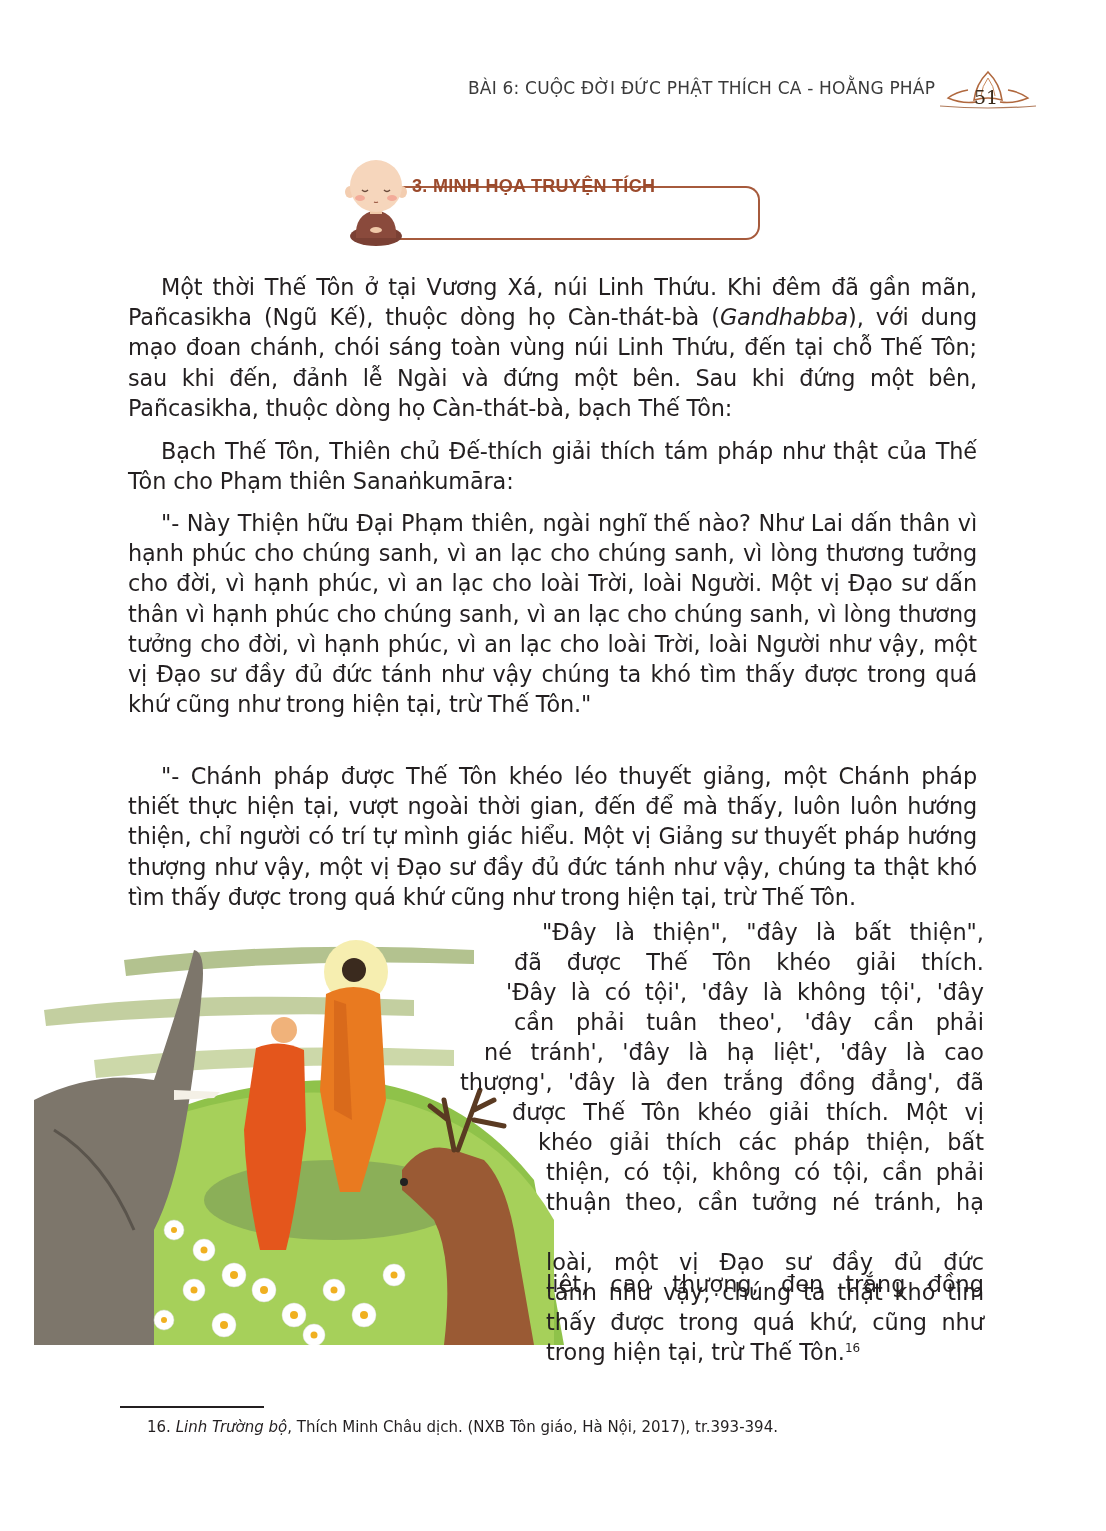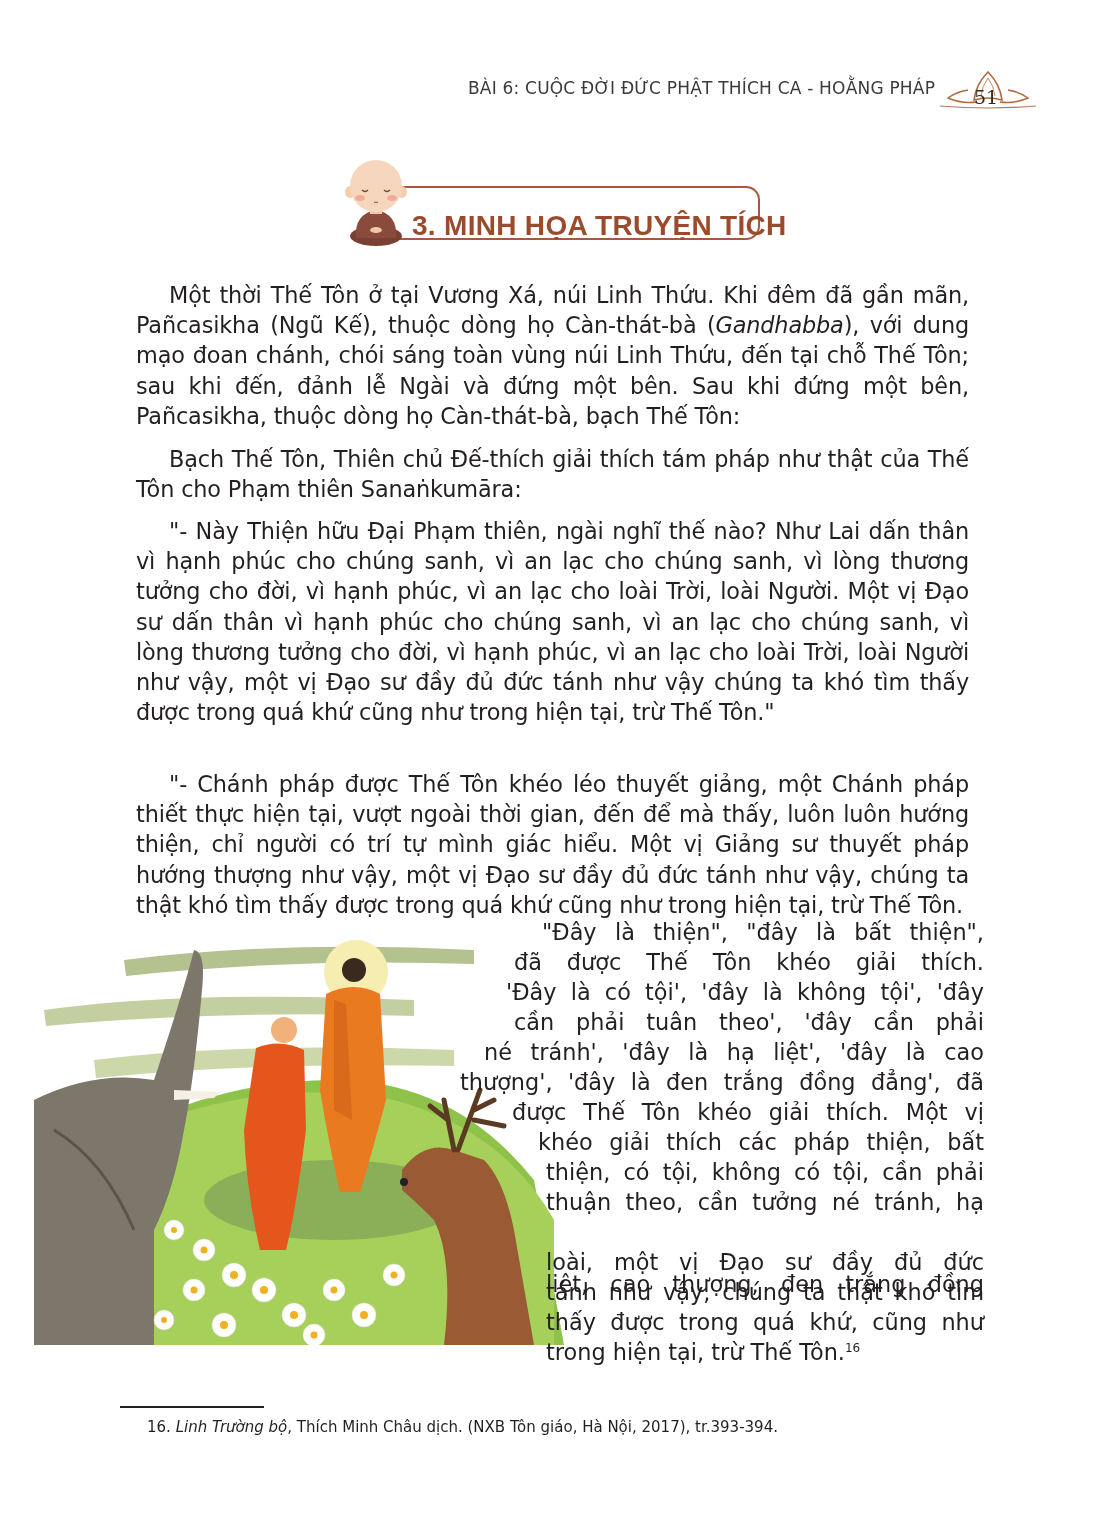--- a/index.html
+++ b/index.html
@@ -10,27 +10,27 @@
          letter-spacing:0.2px; color:#3a3a3a; white-space:nowrap; }
   .page-ornament { position:absolute; top:70px; left:938px; width:100px; height:44px; }
   .page-number { position:absolute; top:86px; left:966px; width:40px; text-align:center;
          font-family:"DejaVu Serif", serif; font-weight:normal; font-size:19px; color:#3a2a1a; }
 
   .section-banner { position:absolute; top:186px; left:380px; width:378px; height:50px;
          border:2px solid #a65a3c; border-left:none; border-radius:0 14px 14px 0;
          background:#fff; }
   .section-banner-underlay { position:absolute; top:191px; left:380px; width:376px; height:48px;
          border-radius:0 14px 14px 0; background:#f4e3da; }
-  .section-title { position:absolute; top:210px; left:412px; font-family:"Liberation Sans", sans-serif;
-         font-weight:bold; font-size:28px; color:#9b4a2c; letter-spacing:0.3px; white-space:nowrap; }
+  .section-title { position:absolute; top:176px; left:412px; font-family:"Liberation Sans", sans-serif;
+         font-weight:bold; font-size:18px; color:#9b4a2c; letter-spacing:0.3px; white-space:nowrap; }
   .monk-mascot { position:absolute; top:156px; left:340px; width:72px; height:92px; }
 
   .body-text { position:absolute; left:120px; width:865px; font-size:22.4px; line-height:30.2px;
          text-align:justify; letter-spacing:-0.15px; }
-  .body-text p { margin:16px; text-indent:33px; }
+  .body-text p { margin:8px; text-indent:33px; }
   .p1 { top:264px; }
   .p2 { top:428px; }
   .p3 { top:500px; }
   .p4 { top:753px; }
 
   .illustration { position:absolute; left:34px; top:930px; width:530px; height:415px; }
 
   .wrap-line { position:absolute; right:122px; font-size:22.4px; line-height:30px;
          text-align:justify; text-align-last:justify; white-space:nowrap; }
   .wrap-line.last { text-align-last:left; }

